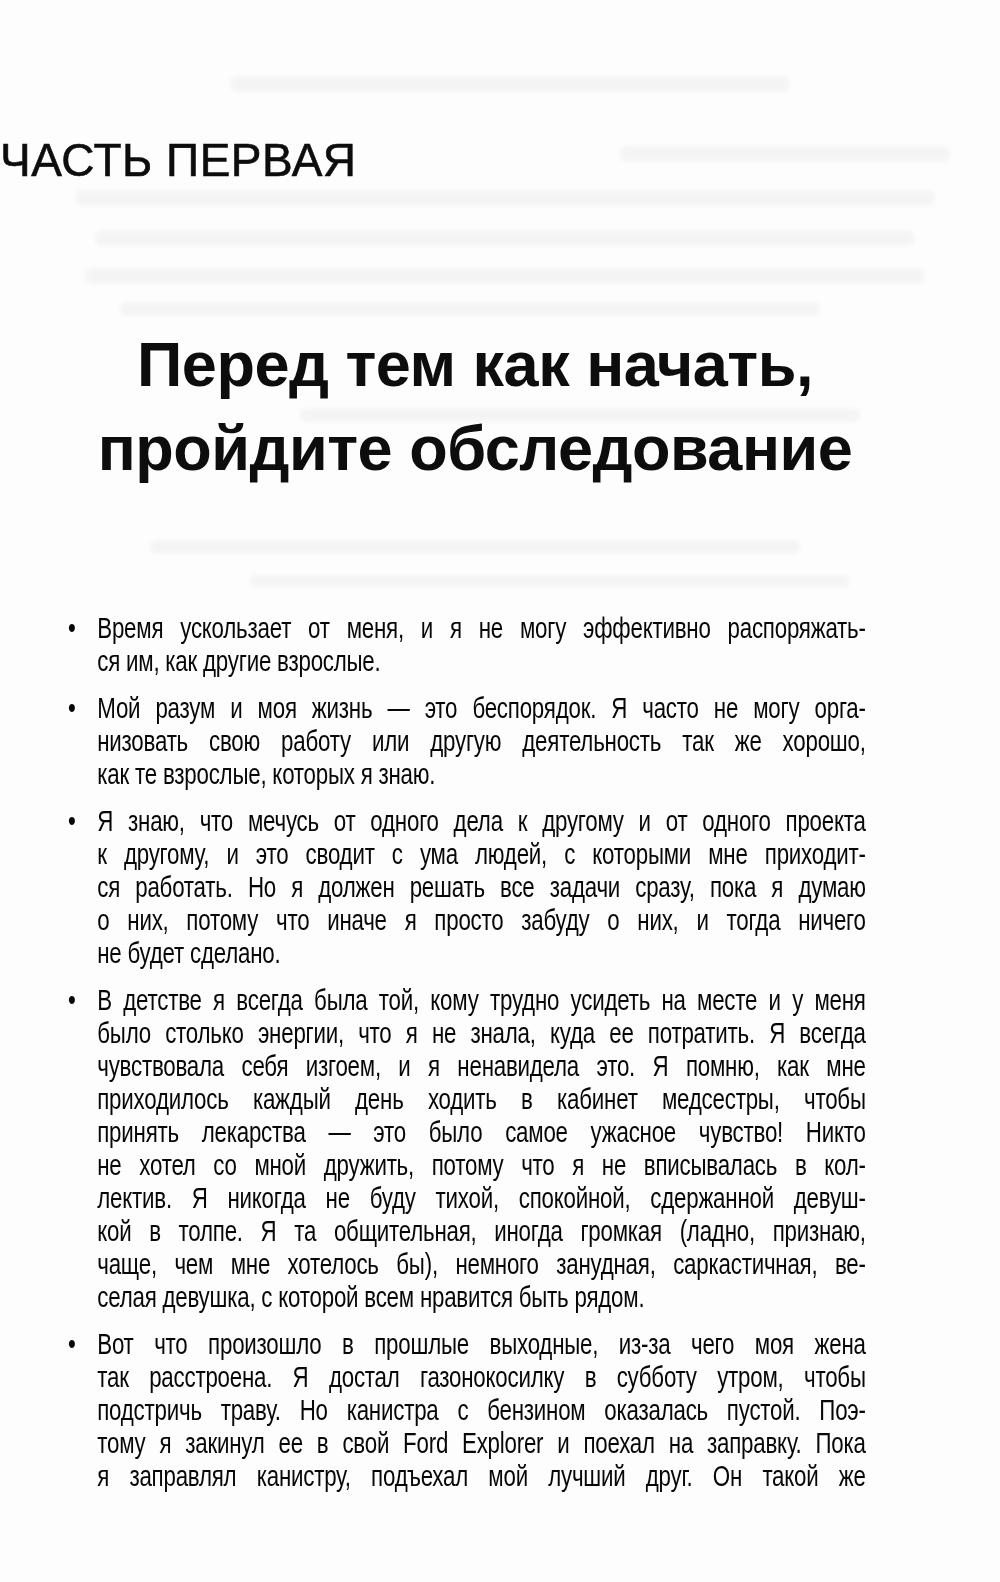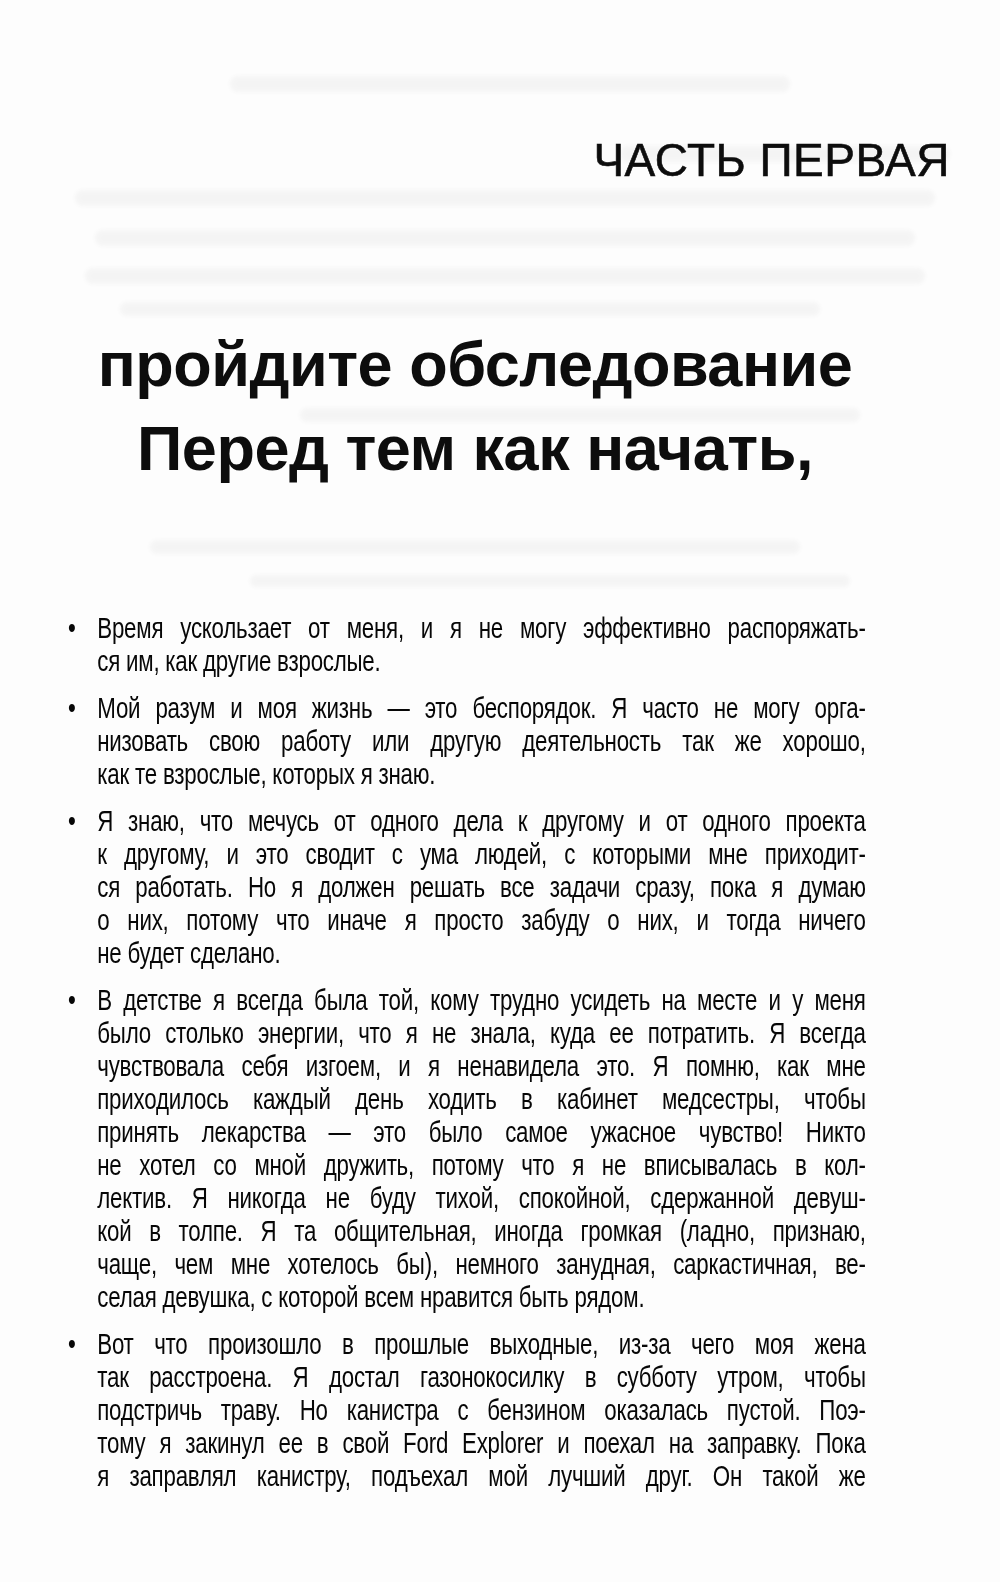--- a/index.html
+++ b/index.html
@@ -24,21 +24,21 @@
     opacity: 0.045;
     border-radius: 8px;
     filter: blur(2px);
     pointer-events: none;
   }
   .part-heading {
     position: absolute;
     left: 0;
     top: 133px;
     width: 950px;
-    text-align: right;
+    text-align: left;
     font-size: 46px;
     font-weight: 400;
     letter-spacing: 0.5px;
     -webkit-text-stroke: 0.6px currentColor;
     white-space: nowrap;
   }
   .chapter-title {
     position: absolute;
     left: 0;
     top: 322px;
@@ -96,22 +96,22 @@
   <div class="ghost" style="left:95px;  top:230px; width:820px; height:16px;"></div>
   <div class="ghost" style="left:85px;  top:268px; width:840px; height:16px;"></div>
   <div class="ghost" style="left:120px; top:302px; width:700px; height:14px;"></div>
   <div class="ghost" style="left:300px; top:408px; width:560px; height:14px;"></div>
   <div class="ghost" style="left:150px; top:540px; width:650px; height:14px;"></div>
   <div class="ghost" style="left:250px; top:575px; width:600px; height:12px;"></div>
 
   <div class="part-heading">ЧАСТЬ ПЕРВАЯ</div>
 
   <h1 class="chapter-title">
+    <span class="t-line">Перед тем как начать,</span>
     <span class="t-line">пройдите обследование</span>
-    <span class="t-line">Перед тем как начать,</span>
   </h1>
 
   <div class="bullets">
       <div class="bullet-item">
         <span class="marker">•</span>
         <div class="btext">
           <div class="line">Время ускользает от меня, и я не могу эффективно распоряжать-</div>
           <div class="line last">ся им, как другие взрослые.</div>
         </div>
       </div>

